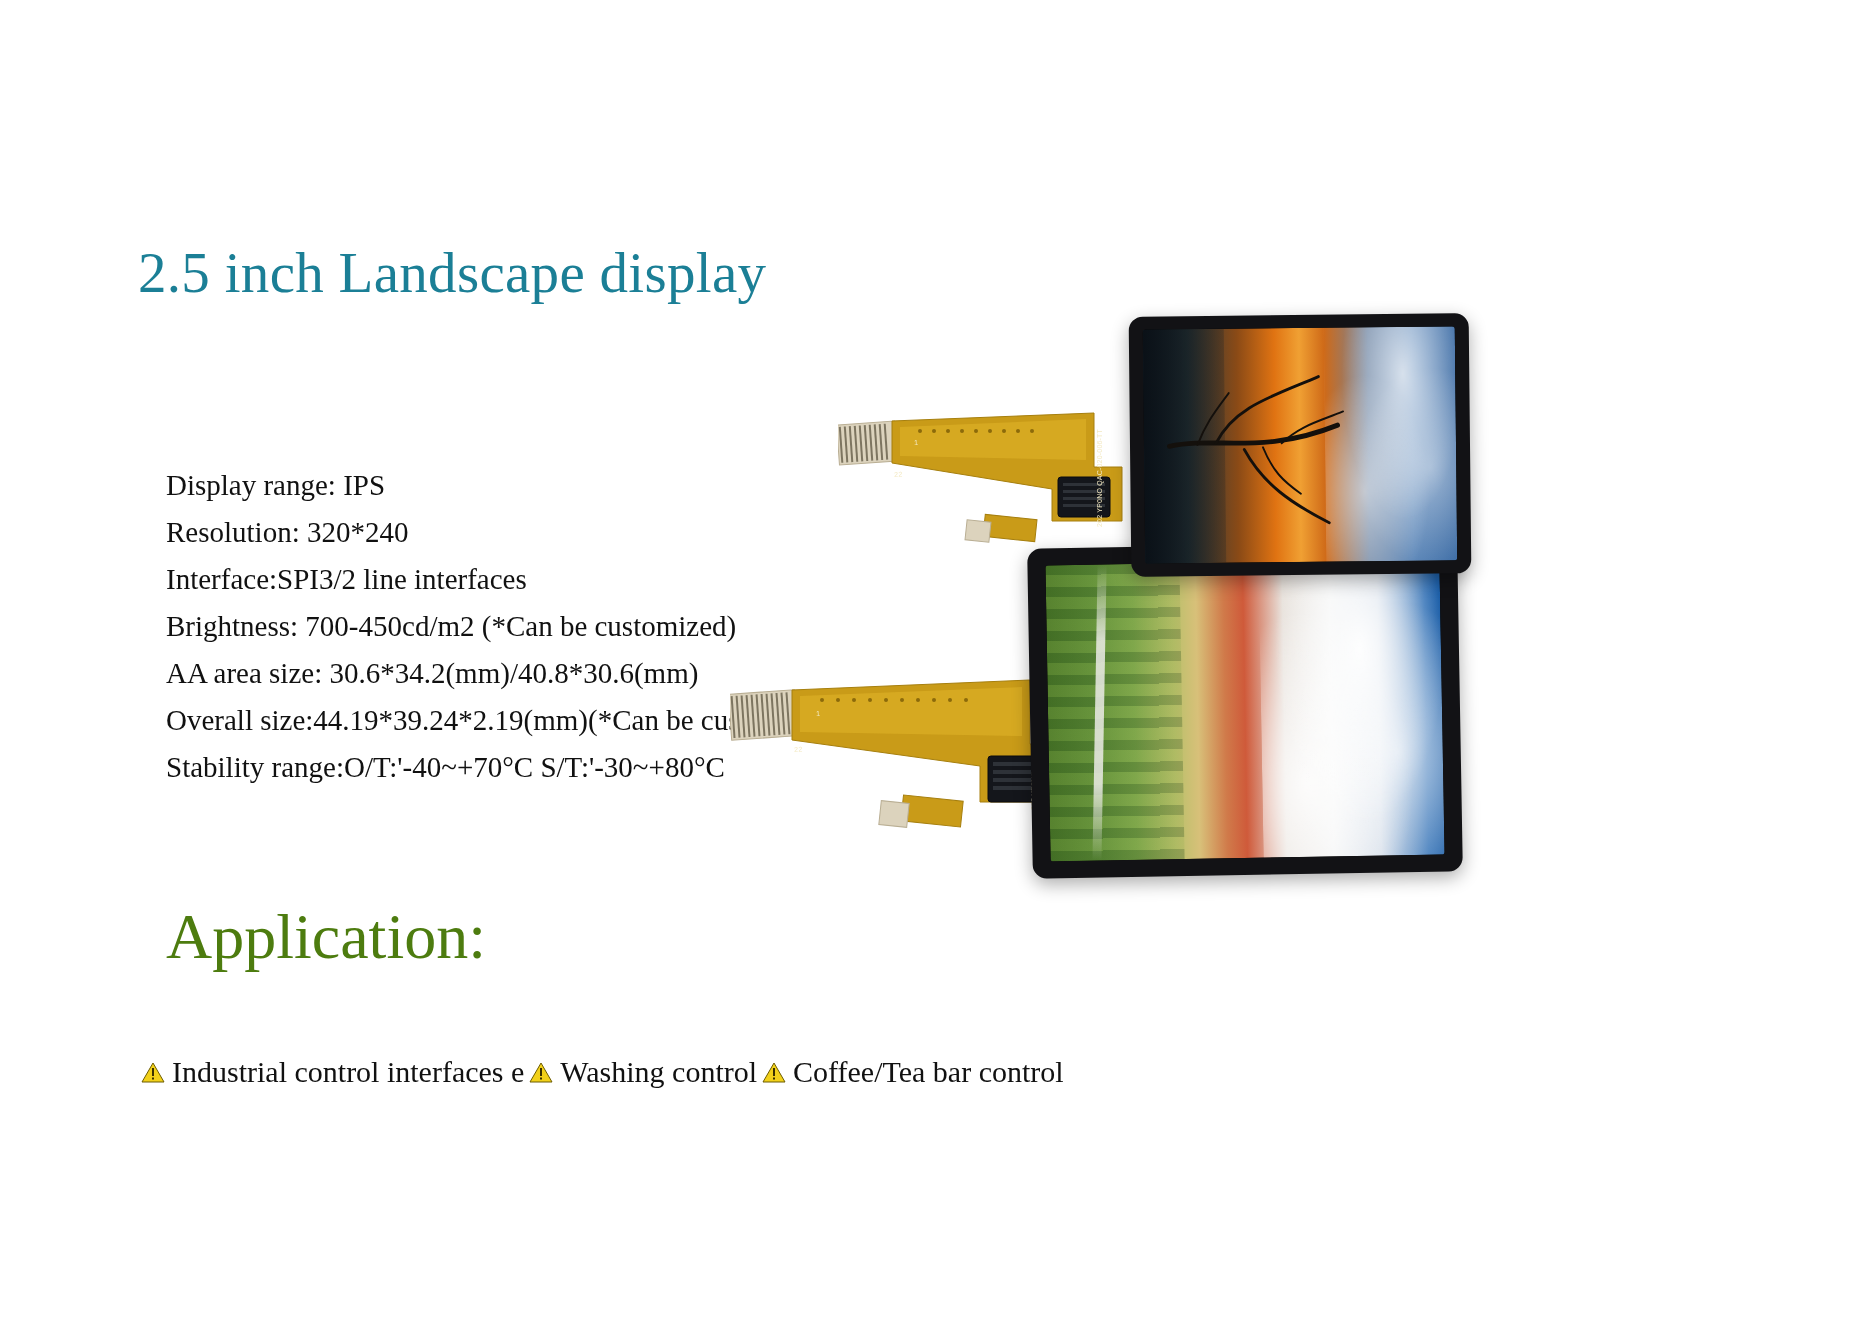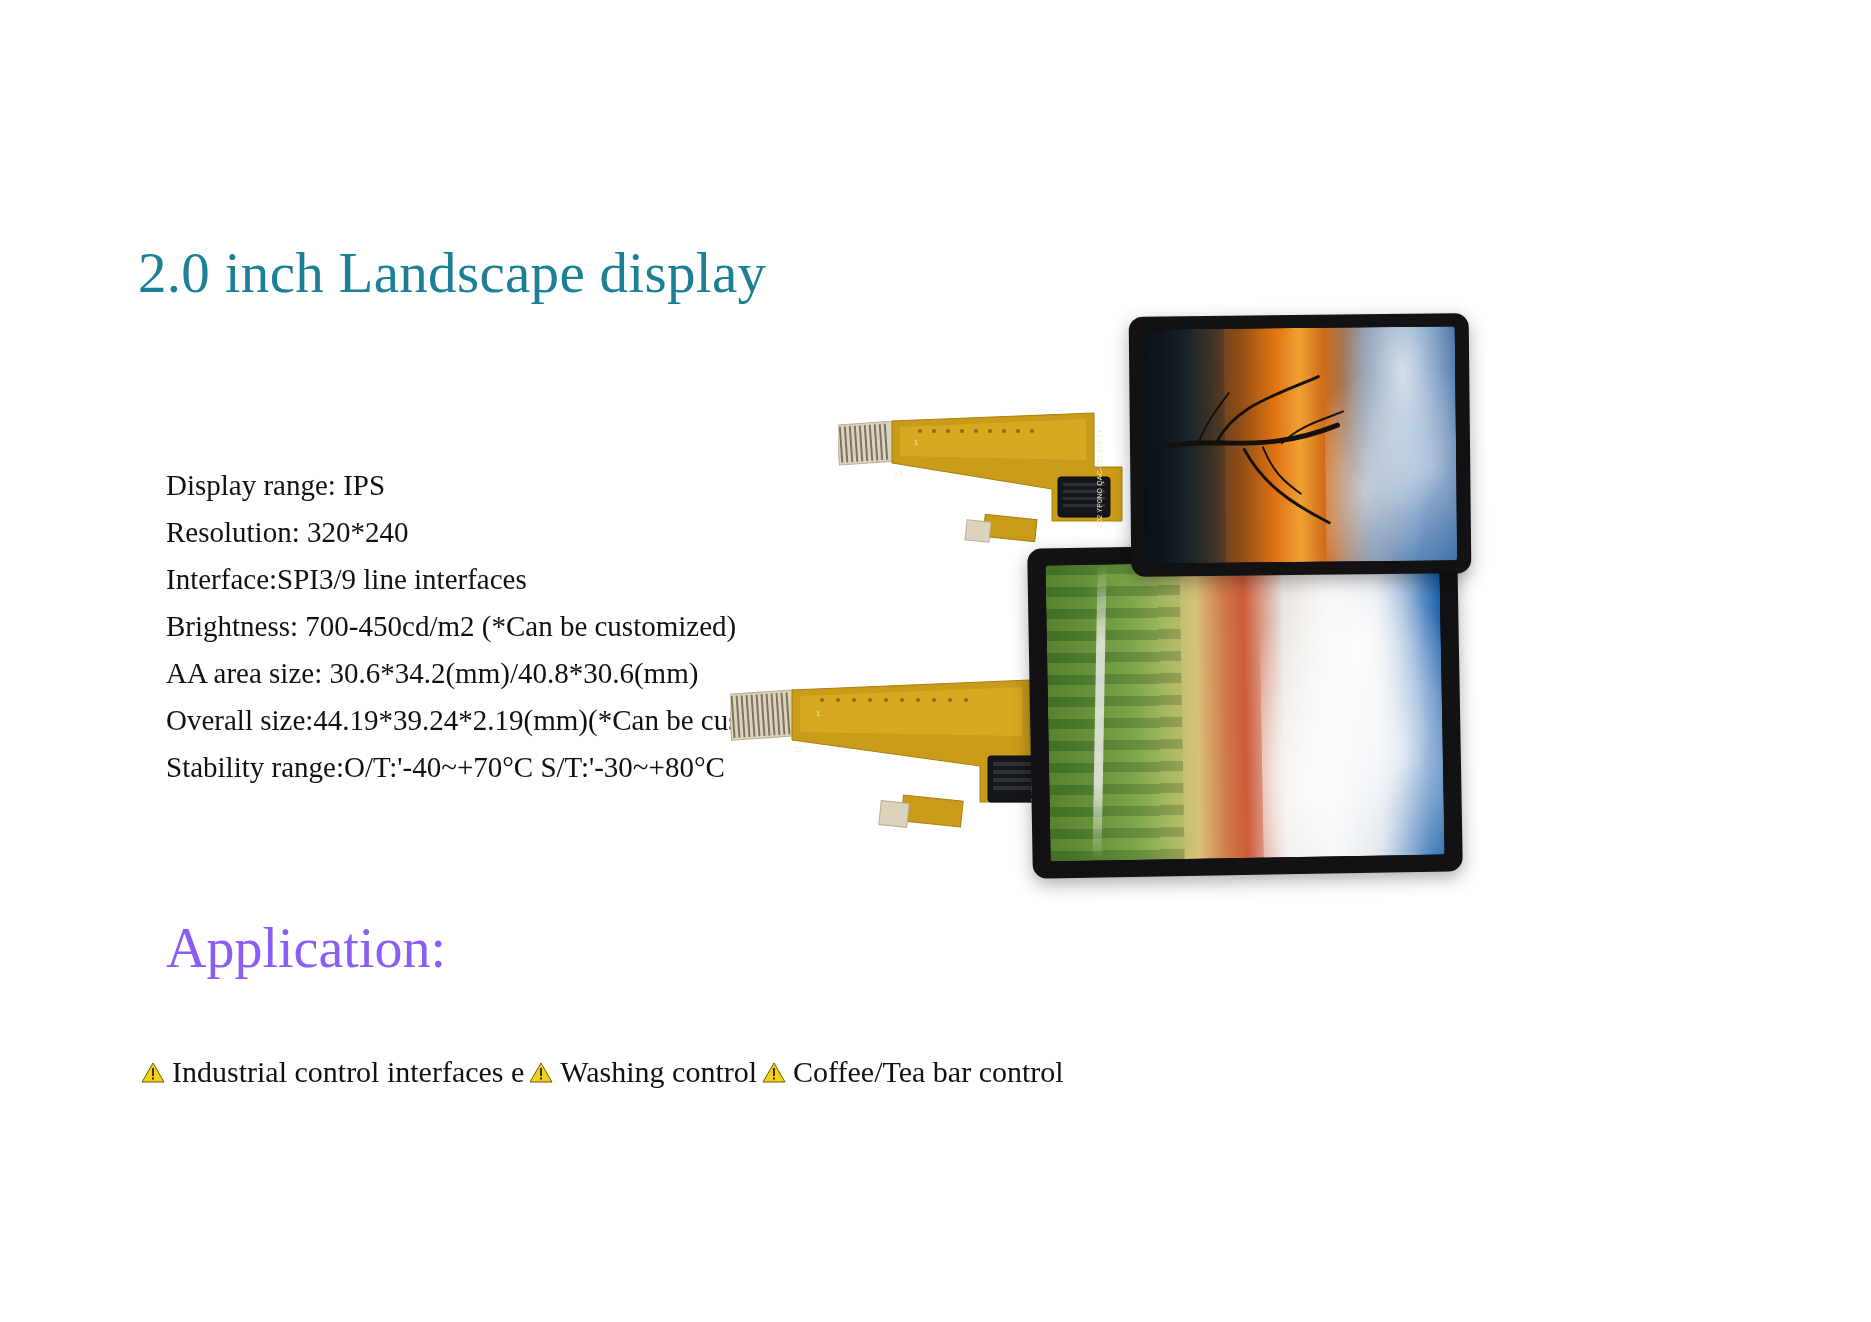--- a/index.html
+++ b/index.html
@@ -48,25 +48,24 @@
     color: #111111;
     white-space: nowrap;
     font-family: "Liberation Serif", serif;
   }
 
   
   .application-heading {
     position: absolute;
     left: 166px;
     top: 900px;
-    font-size: 56px;
-    color: #8b5cf6;
+    font-size: 64px;
+    color: #4d7c0f;
     font-family: "Liberation Serif", serif;
     white-space: nowrap;
-    margin-top: 16px;
   }
 
   
   .app-list {
     position: absolute;
     left: 140px;
     top: 1055px;
     display: flex;
     align-items: center;
     font-size: 30px;
@@ -258,26 +257,26 @@
     letter-spacing: 0.2px;
     white-space: nowrap;
     transform-origin: left top;
   }
 </style>
 </head>
 <body>
 
 <div class="slide">
 
-  <div class="title">2.0 inch Landscape display</div>
+  <div class="title">2.5 inch Landscape display</div>
 
   <div class="specs">
     <div class="spec-line">Display range: IPS</div>
     <div class="spec-line">Resolution: 320*240</div>
-    <div class="spec-line">Interface:SPI3/9 line interfaces</div>
+    <div class="spec-line">Interface:SPI3/2 line interfaces</div>
     <div class="spec-line">Brightness: 700-450cd/m2 (*Can be customized)</div>
     <div class="spec-line">AA area size: 30.6*34.2(mm)/40.8*30.6(mm)</div>
     <div class="spec-line">Overall size:44.19*39.24*2.19(mm)(*Can be customized)</div>
     <div class="spec-line">Stability range:O/T:'-40~+70°C S/T:'-30~+80°C</div>
   </div>
 
   <div class="application-heading">Application:</div>
 
   <div class="app-list">
 

